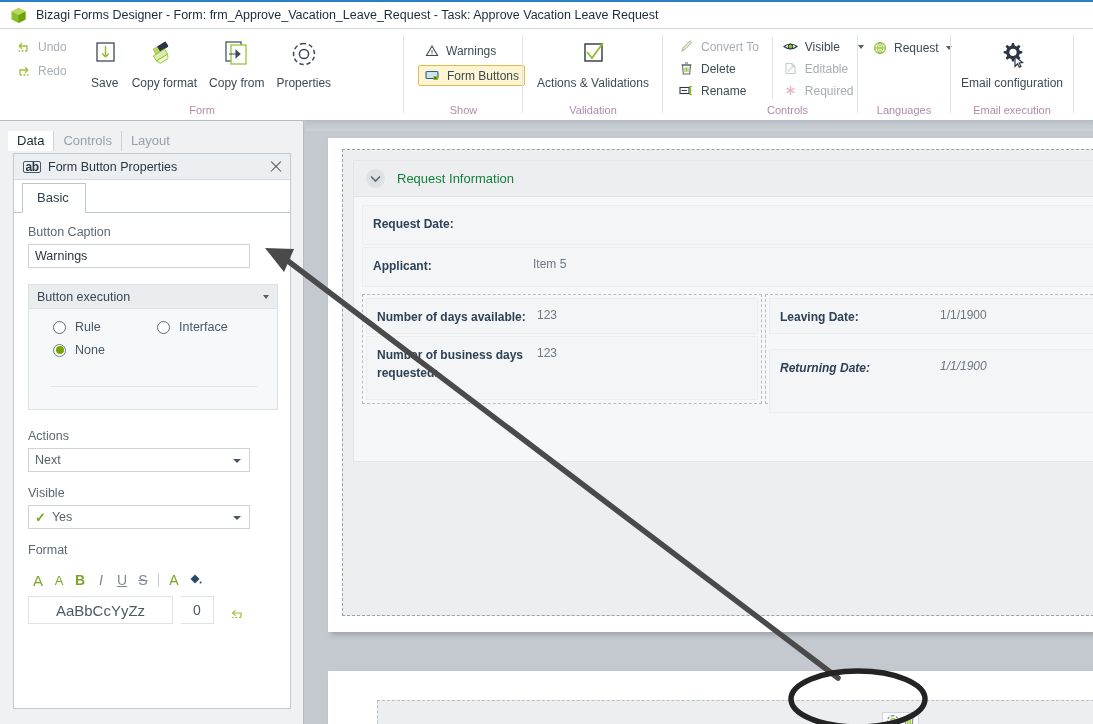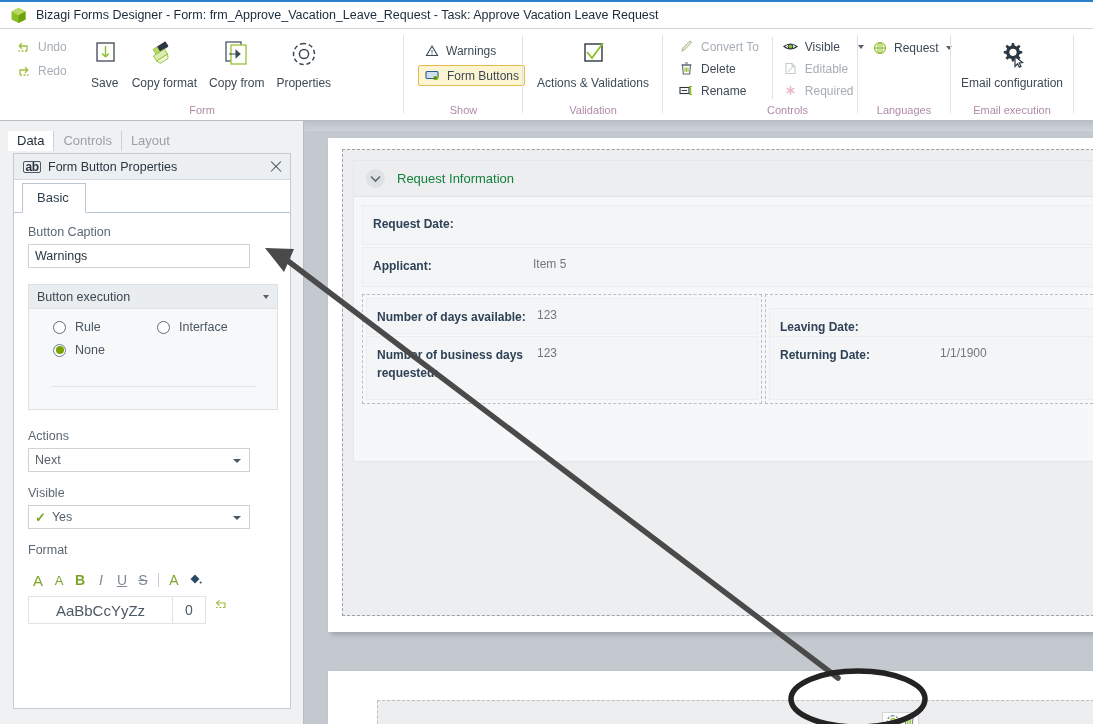--- a/index.html
+++ b/index.html
@@ -188,21 +188,21 @@
   .fmtbtn {
     width: 20px; height: 22px; display: flex; align-items: center;
     justify-content: center; font-size: 14px; color: #3d4a55; cursor: pointer;
   }
   .fmtbtn.gr { color: #7ba428; }
   .fmtbtn.bold { font-weight: bold; color: #7ba428; }
   .fmtbtn.ital { font-style: italic; color: #7f8a94; }
   .fmtbtn.und { text-decoration: underline; color: #7f8a94; }
   .fmtbtn.strk { text-decoration: line-through; color: #7f8a94; }
   .fmtdiv { width: 1px; height: 14px; background: #c7ccd1; margin: 0 4px; }
-  .previewrow { display: flex; align-items: flex-start; }
+  .previewrow { display: flex; align-items: flex-end; gap: 8px; }
   .preview {
     width: 145px; height: 28px; border: 1px solid #dfe3e6; background: #fff;
     display: flex; align-items: center; justify-content: center;
     font-size: 15px; color: #4c5a66;
   }
   .numbox {
     width: 33px; height: 28px; border: 1px solid #dfe3e6; border-left: none;
     background: #fff; display: flex; align-items: center; justify-content: center;
     font-size: 14px; color: #4c5a66;
   }
@@ -644,25 +644,25 @@
 
           <div class="frow" style="left:12px; top:137px; width:392px; height:36px;">
             <span class="flab">Number of days available:</span>
             <span class="fval">123</span>
           </div>
           <div class="frow" style="left:12px; top:175px; width:392px; height:64px;">
             <span class="flab">Number of business days requested:</span>
             <span class="fval">123</span>
           </div>
 
-          <div class="frow" style="left:415px; top:147px; width:325px; height:36px;flex-direction:column;">
+          <div class="frow" style="left:415px; top:137px; width:325px; height:36px;">
             <span class="flab">Leaving Date:</span>
             <span class="fval">1/1/1900</span>
           </div>
-          <div class="frow" style="left:415px; top:175px; width:325px; height:64px;">
+          <div class="frow" style="left:415px; top:188px; width:325px; height:64px;font-style:italic;">
             <span class="flab">Returning Date:</span>
             <span class="fval">1/1/1900</span>
           </div>
         </div>
       </div>
     </div>
 
     <div class="formcard" id="card-buttons">
       <div class="btnbar-dash" style="left:49px; top:29px; width:737px; height:75px;">
 

